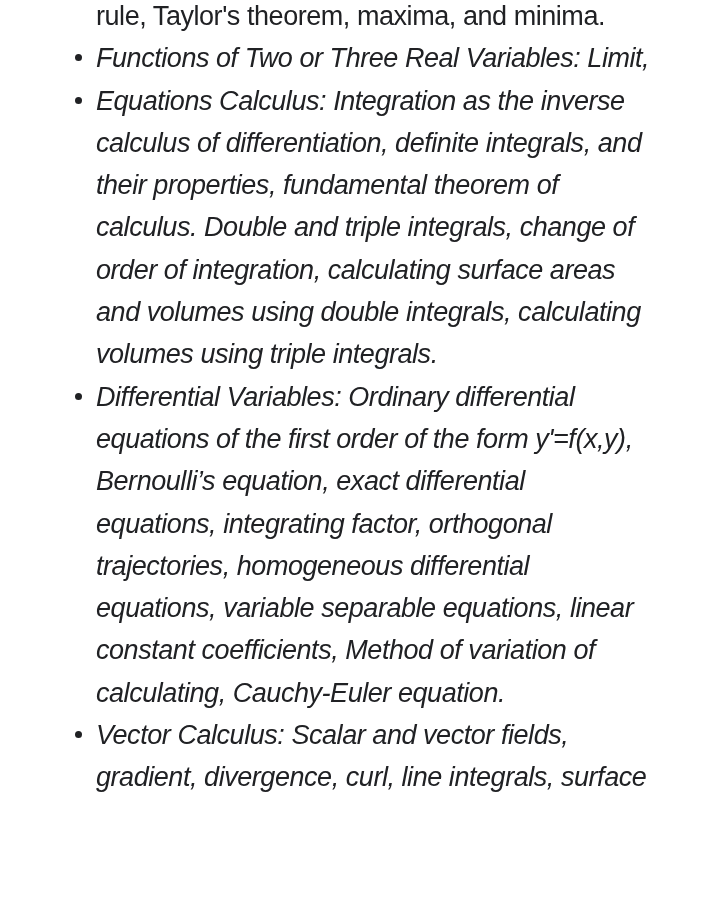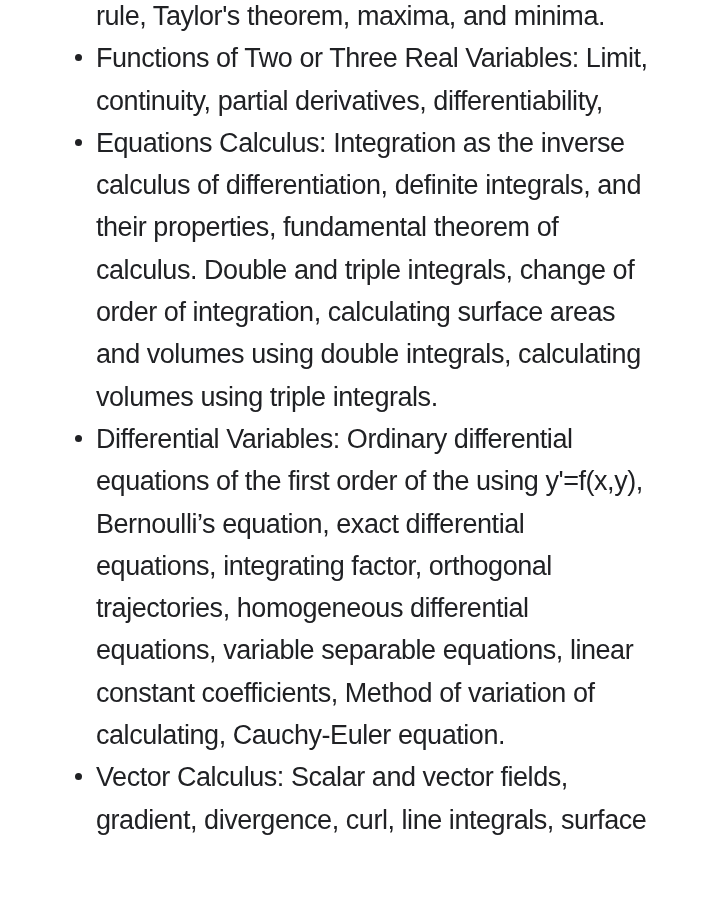--- a/index.html
+++ b/index.html
@@ -23,20 +23,21 @@
     font-size: 27px;
     line-height: 42.3px;
     letter-spacing: -0.45px;
     white-space: nowrap;
   }
   .line {
     height: 42.3px;
   }
   .bullet-item {
     position: relative;
+    font-style: italic;
   }
   .dot {
     position: absolute;
     left: -21px;
     top: 17px;
     width: 7px;
     height: 7px;
     border-radius: 50%;
     background: #202124;
   }
@@ -46,40 +47,39 @@
 
 <div class="content">
   <div>
       <div class="line">rule, Taylor's theorem, maxima, and minima.</div>
     </div>
   <div>
       <div class="bullet-item">
         <span class="dot" style="background: rgb(32, 33, 36);"></span>
         <div>
           <div class="line">Functions of Two or Three Real Variables: Limit,</div>
-          <div class="line">continuity, partial derivatives, differentiability,</div>
         </div>
       </div>
       <div class="bullet-item">
         <span class="dot" style="background: rgb(32, 33, 36);"></span>
         <div>
           <div class="line">Equations Calculus: Integration as the inverse</div>
           <div class="line">calculus of differentiation, definite integrals, and</div>
           <div class="line">their properties, fundamental theorem of</div>
           <div class="line">calculus. Double and triple integrals, change of</div>
           <div class="line">order of integration, calculating surface areas</div>
           <div class="line">and volumes using double integrals, calculating</div>
           <div class="line">volumes using triple integrals.</div>
         </div>
       </div>
       <div class="bullet-item">
         <span class="dot" style="background: rgb(32, 33, 36);"></span>
         <div>
           <div class="line">Differential Variables: Ordinary differential</div>
-          <div class="line">equations of the first order of the using y'=f(x,y),</div>
+          <div class="line">equations of the first order of the form y'=f(x,y),</div>
           <div class="line">Bernoulli’s equation, exact differential</div>
           <div class="line">equations, integrating factor, orthogonal</div>
           <div class="line">trajectories, homogeneous differential</div>
           <div class="line">equations, variable separable equations, linear</div>
           <div class="line">constant coefficients, Method of variation of</div>
           <div class="line">calculating, Cauchy-Euler equation.</div>
         </div>
       </div>
       <div class="bullet-item">
         <span class="dot" style="background: rgb(32, 33, 36);"></span>

